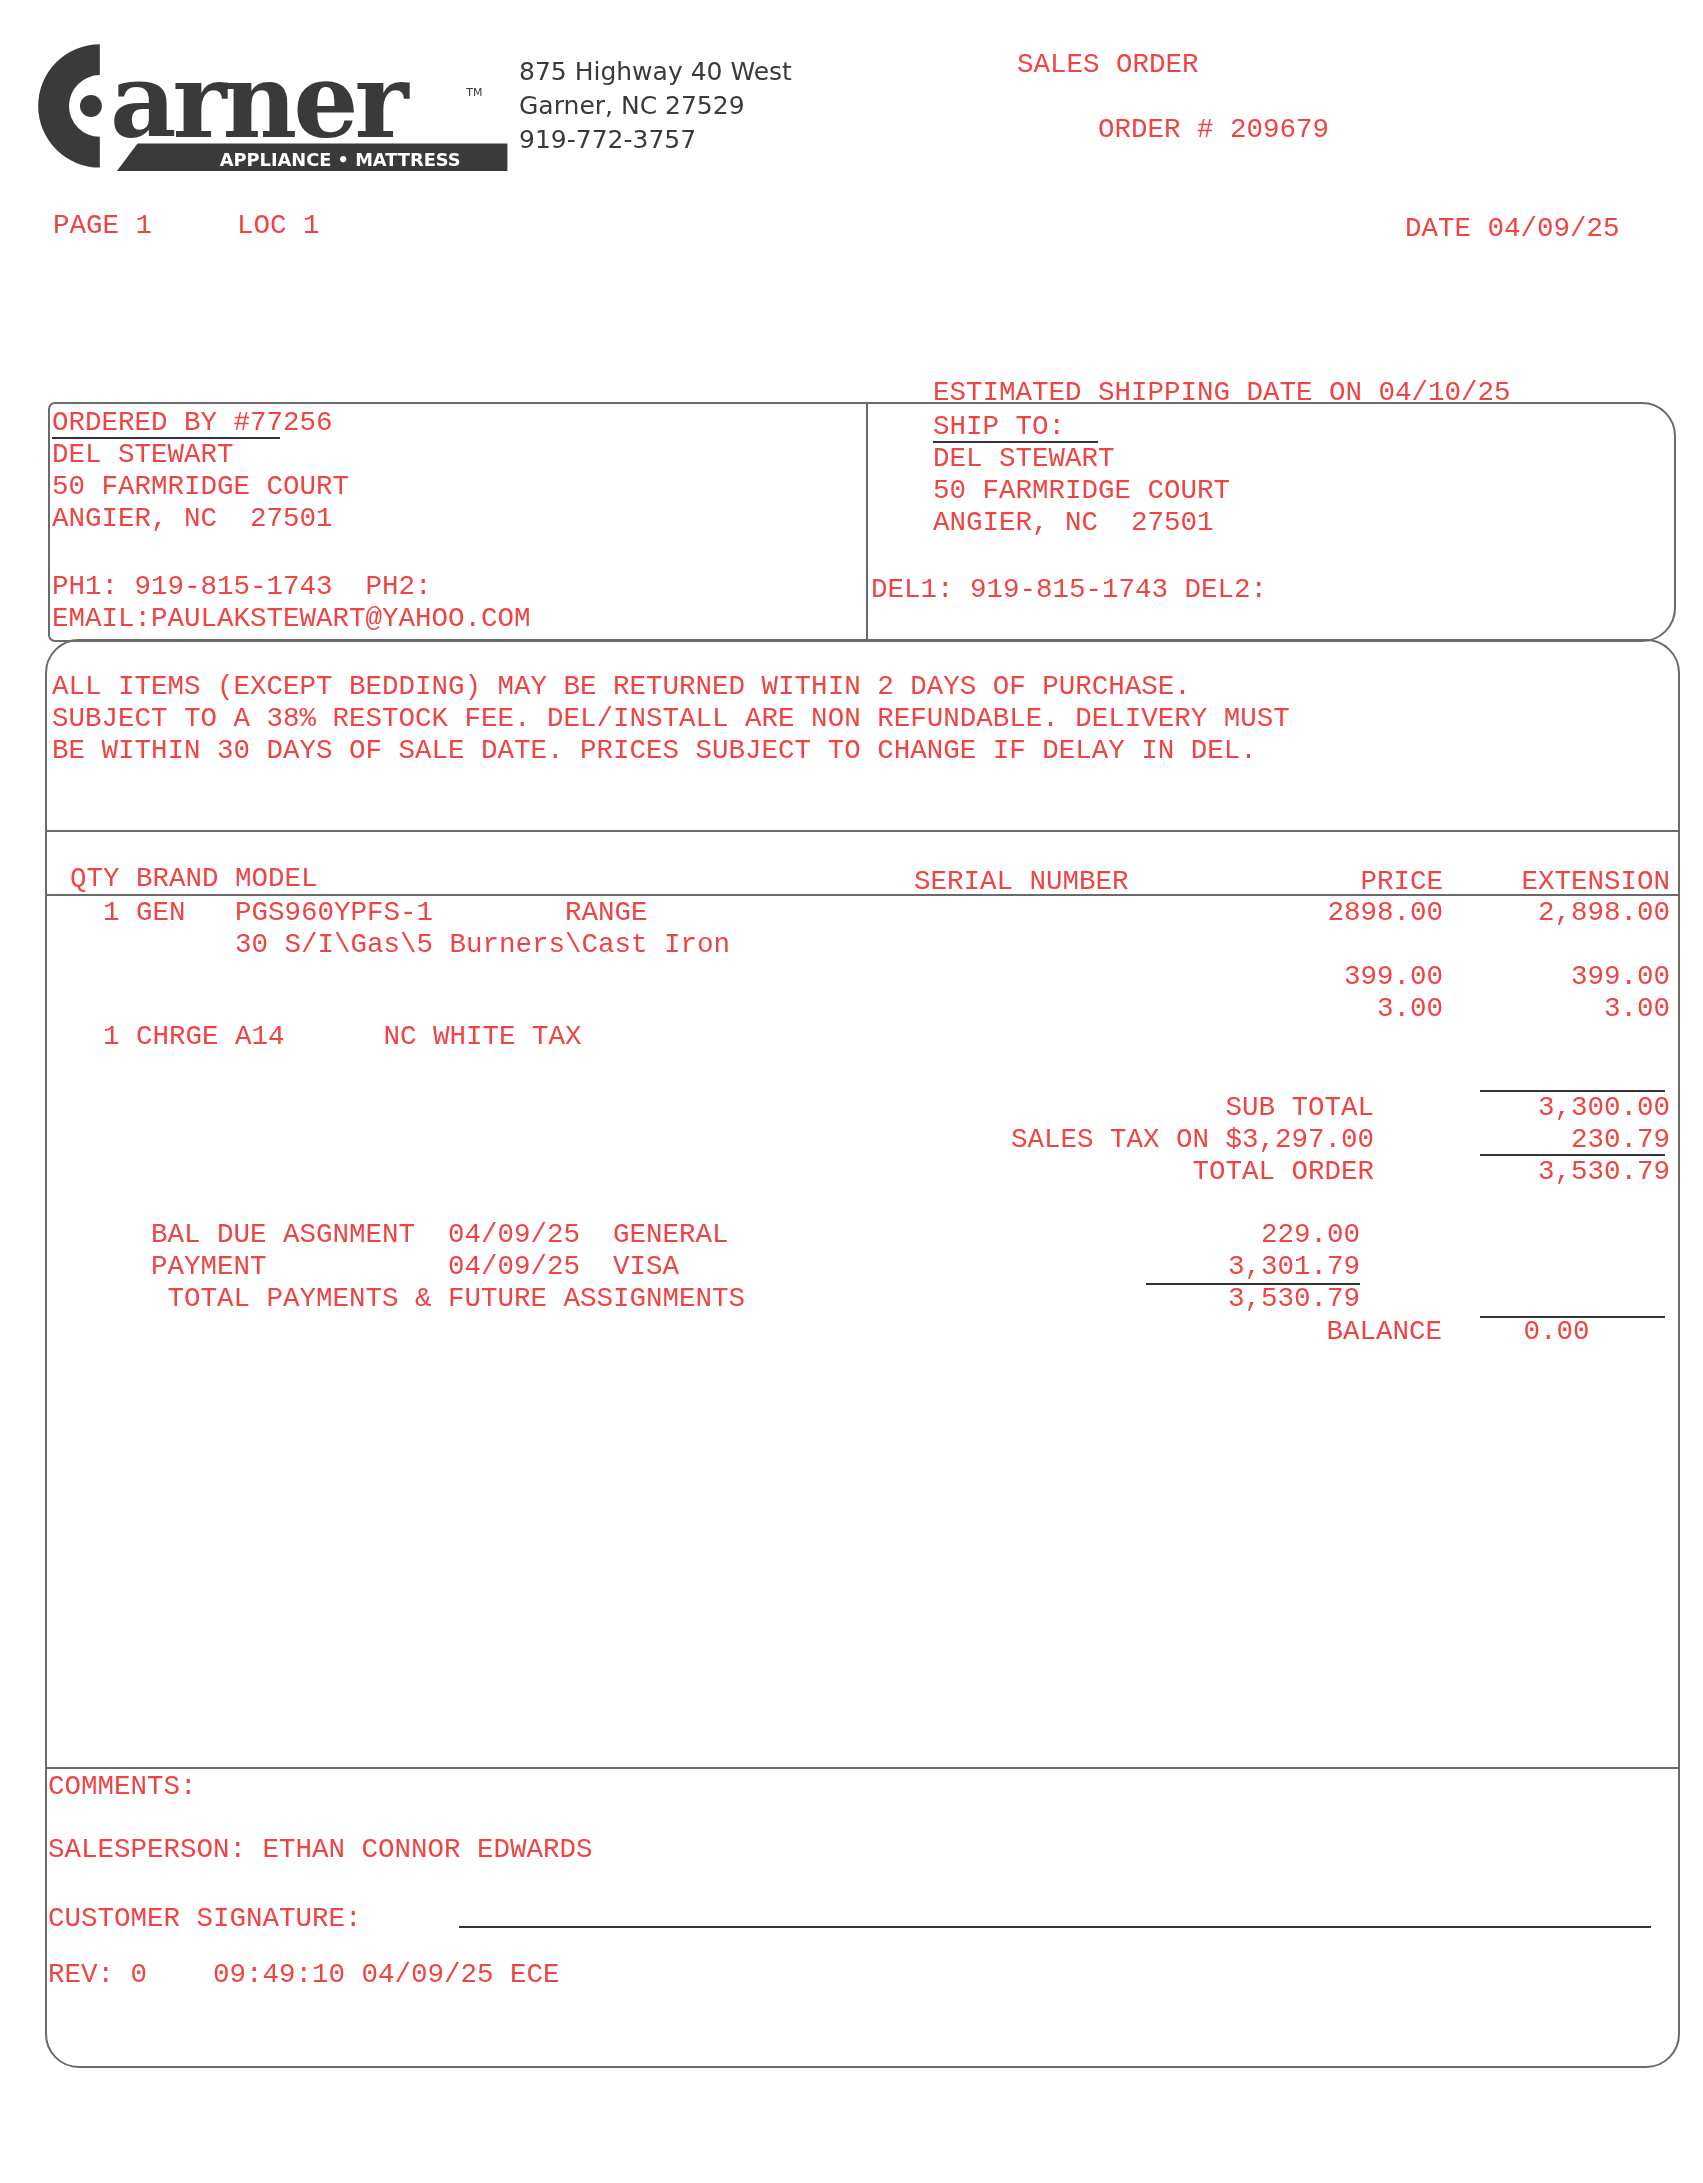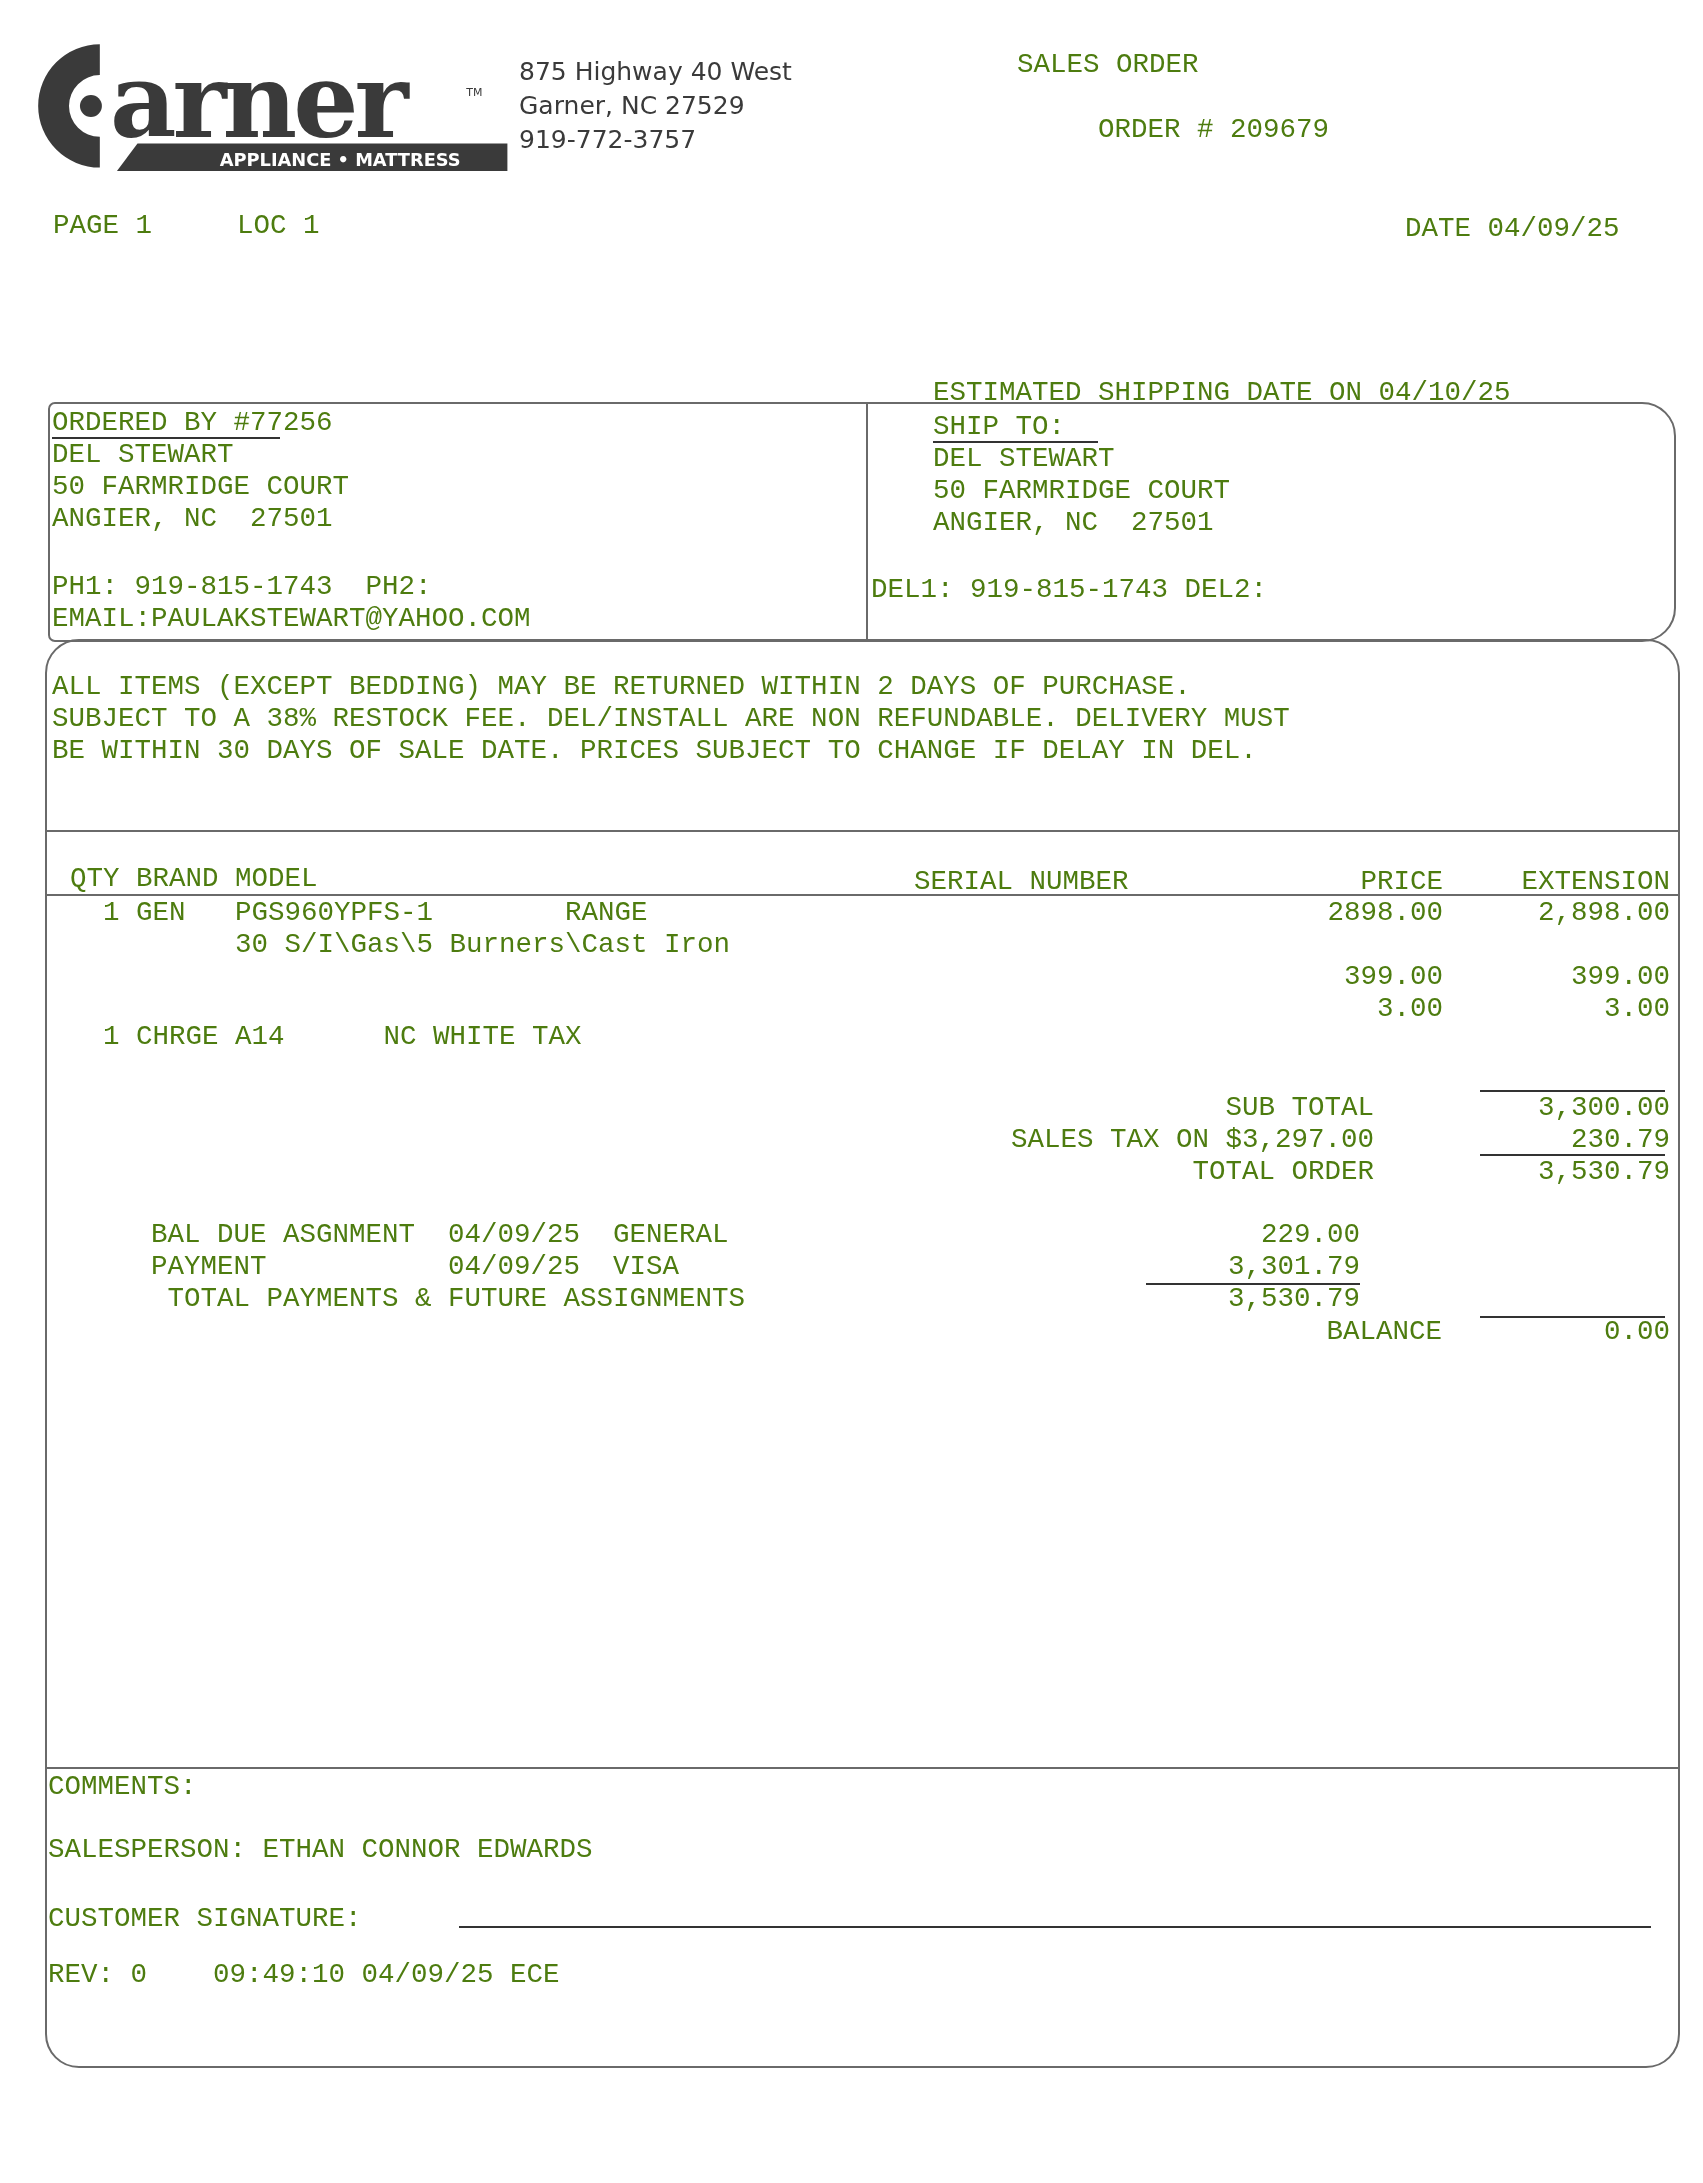--- a/index.html
+++ b/index.html
@@ -1,21 +1,21 @@
 <!DOCTYPE html>
 <html style="font-size:11px"><head>
 <meta charset="utf-8">
 <style>
   html, body { margin: 0; padding: 0; background: #ffffff; }
   body {
     width: 1704px; height: 2183px; position: relative; overflow: hidden;
     font-family: "Liberation Mono", "DejaVu Sans Mono", monospace;
     color: #2a2a2a;
   }
-  .mono { font-family: "Liberation Mono", "DejaVu Sans Mono", monospace; font-size: 27.5px; line-height: 32px; white-space: pre; color: #4d7c0f; }
+  .mono { font-family: "Liberation Mono", "DejaVu Sans Mono", monospace; font-size: 27.5px; line-height: 32px; white-space: pre; color: #ef4444; }
   .abs { position: absolute; }
 
   
   .logo { left: 34px; top: 34px; width: 481px; height: 137px; }
   .logo svg { width: 100%; height: 100%; }
 
   .store-addr { left: 519px; top: 55px; font-family: "DejaVu Sans", "Liberation Sans", sans-serif; font-size: 25px; line-height: 34px; color: #3a3a3a; white-space: pre; }
 
   
   .box { position: absolute; border: 2.1px solid #6a6a6a; box-sizing: border-box; }
@@ -116,21 +116,21 @@
 <div class="abs mono right" style="left:1099px; top:1219px; width:261px;">229.00</div>
 <div class="abs mono" style="left:151px; top:1251px;">PAYMENT           04/09/25  VISA</div>
 <div class="abs mono right" style="left:1099px; top:1251px; width:261px;">3,301.79</div>
 
 <div class="uline" style="left:1146px; top:1283px; width:110px;"></div>
 <div class="uline" style="left:1168px; top:1283px; width:192px;"></div>
 <div class="abs mono" style="left:151px; top:1283px;"> TOTAL PAYMENTS &amp; FUTURE ASSIGNMENTS</div>
 <div class="abs mono right" style="left:1099px; top:1283px; width:261px;">3,530.79</div>
 <div class="uline" style="left:1480px; top:1316px; width:185px;"></div>
 <div class="abs mono right" style="left:1099px; top:1316px; width:343px;">BALANCE</div>
-<div class="abs mono right" style="left:1443px; top:1316px; width:227px;">0.00</div>
+<div class="abs mono right" style="left:1443px; top:1316px; width:227px;text-align:center;">0.00</div>
 
 <div class="hline" style="left:47px; top:1767px; width:1632px;"></div>
 <div class="abs mono" style="left:48px; top:1771px;">COMMENTS:</div>
 <div class="abs mono" style="left:48px; top:1834px;">SALESPERSON: ETHAN CONNOR EDWARDS</div>
 <div class="abs mono" style="left:48px; top:1896px;margin-top:7px;">CUSTOMER SIGNATURE:</div>
 <div class="uline" style="left:459px; top:1926px; width:1192px;"></div>
 <div class="abs mono" style="left:48px; top:1959px;">REV: 0    09:49:10 04/09/25 ECE</div>
 
 
 </body></html>

